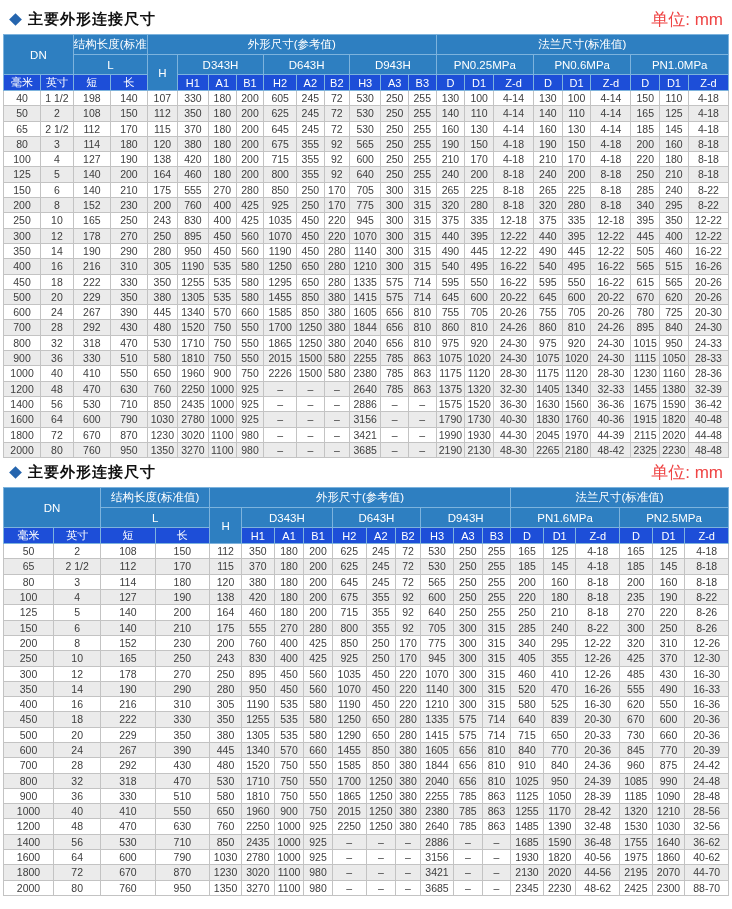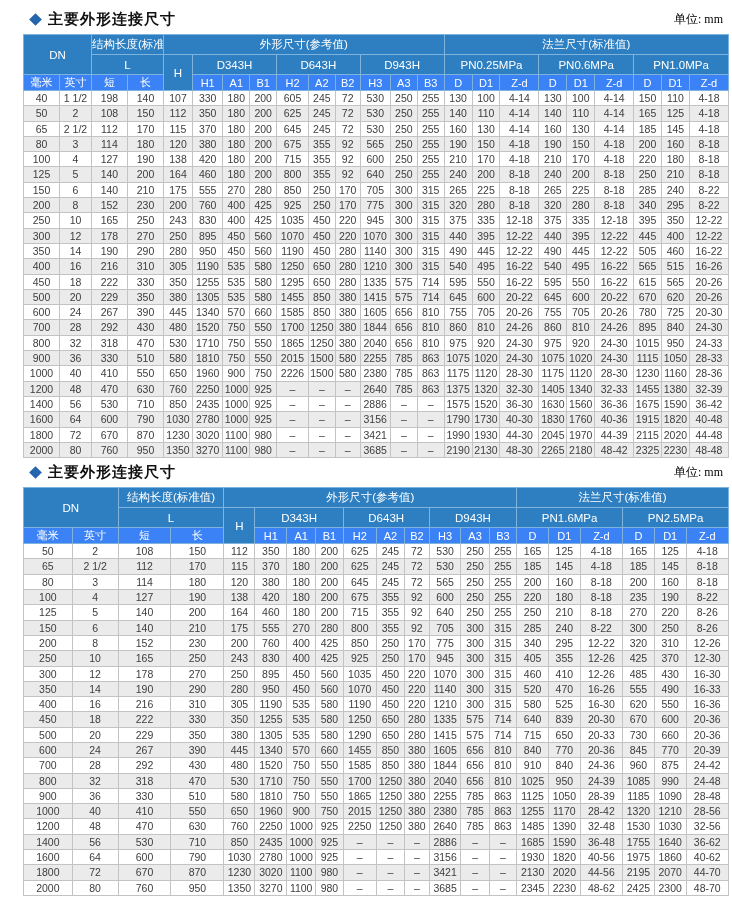--- a/index.html
+++ b/index.html
@@ -2,47 +2,47 @@
 <html><head>
 <meta charset="utf-8">
 <style>
   html,body{margin:0;padding:0;background:#ffffff;}
   body{
     width:732px;
     font-family:"Liberation Sans","DejaVu Sans",sans-serif;
     color:#3d3d3d;
   }
   .page{padding:5px 3px 2px 3px;}
-  .section{margin-bottom:2px;margin-left:20px;}
+  .section{margin-bottom:2px;}
   .title-row{
     display:flex;align-items:center;
     margin:3px 4px 4px 6px;height:22px;
   }
   .diamond{
     width:9px;height:9px;background:#2565ae;
     transform:rotate(45deg);margin:0 8px 0 2px;flex:0 0 auto;
   }
   .sec-title{
     font-size:15px;font-weight:bold;color:#111;
     letter-spacing:1px;margin:0;
   }
   .unit{
-    margin-left:auto;font-size:12px;color:#000000;padding-right:2px;font-family:Liberation Serif, serif;
+    margin-left:auto;font-size:17px;color:#ef4444;padding-right:2px;
   }
   table.spec{
     width:100%;border-collapse:collapse;table-layout:fixed;
     border:1px solid #8fa6b8;
   }
   table.spec th{
     background:#2e7fc1;color:#ffffff;font-weight:normal;
     font-size:11.5px;border:1px solid #7db3dd;
     padding:0;height:19px;text-align:center;white-space:nowrap;overflow:hidden;
   }
   table.spec th.lt{
-    background:#3b82f6;font-size:11px;height:15px;
+    background:#1d4ed8;font-size:11px;height:15px;
   }
   table.spec td{
     border:1px solid #c3c3c3;background:#ffffff;
     font-size:10.5px;color:#3d3d3d;text-align:center;
     padding:0 1px;height:14.3px;line-height:14.3px;
     white-space:nowrap;overflow:hidden;
   }
   table.spec tr.alt td{background:#ebebeb;}
 </style>
 </head>
@@ -1294,19 +1294,19 @@
             <td>–</td>
             <td>–</td>
             <td>3685</td>
             <td>–</td>
             <td>–</td>
             <td>2345</td>
             <td>2230</td>
             <td>48-62</td>
             <td>2425</td>
             <td>2300</td>
-            <td>48-70</td>
+            <td>88-70</td>
           </tr>
         </tbody>
       </table>
   </div>
 
 </div>
 
 </body></html>

